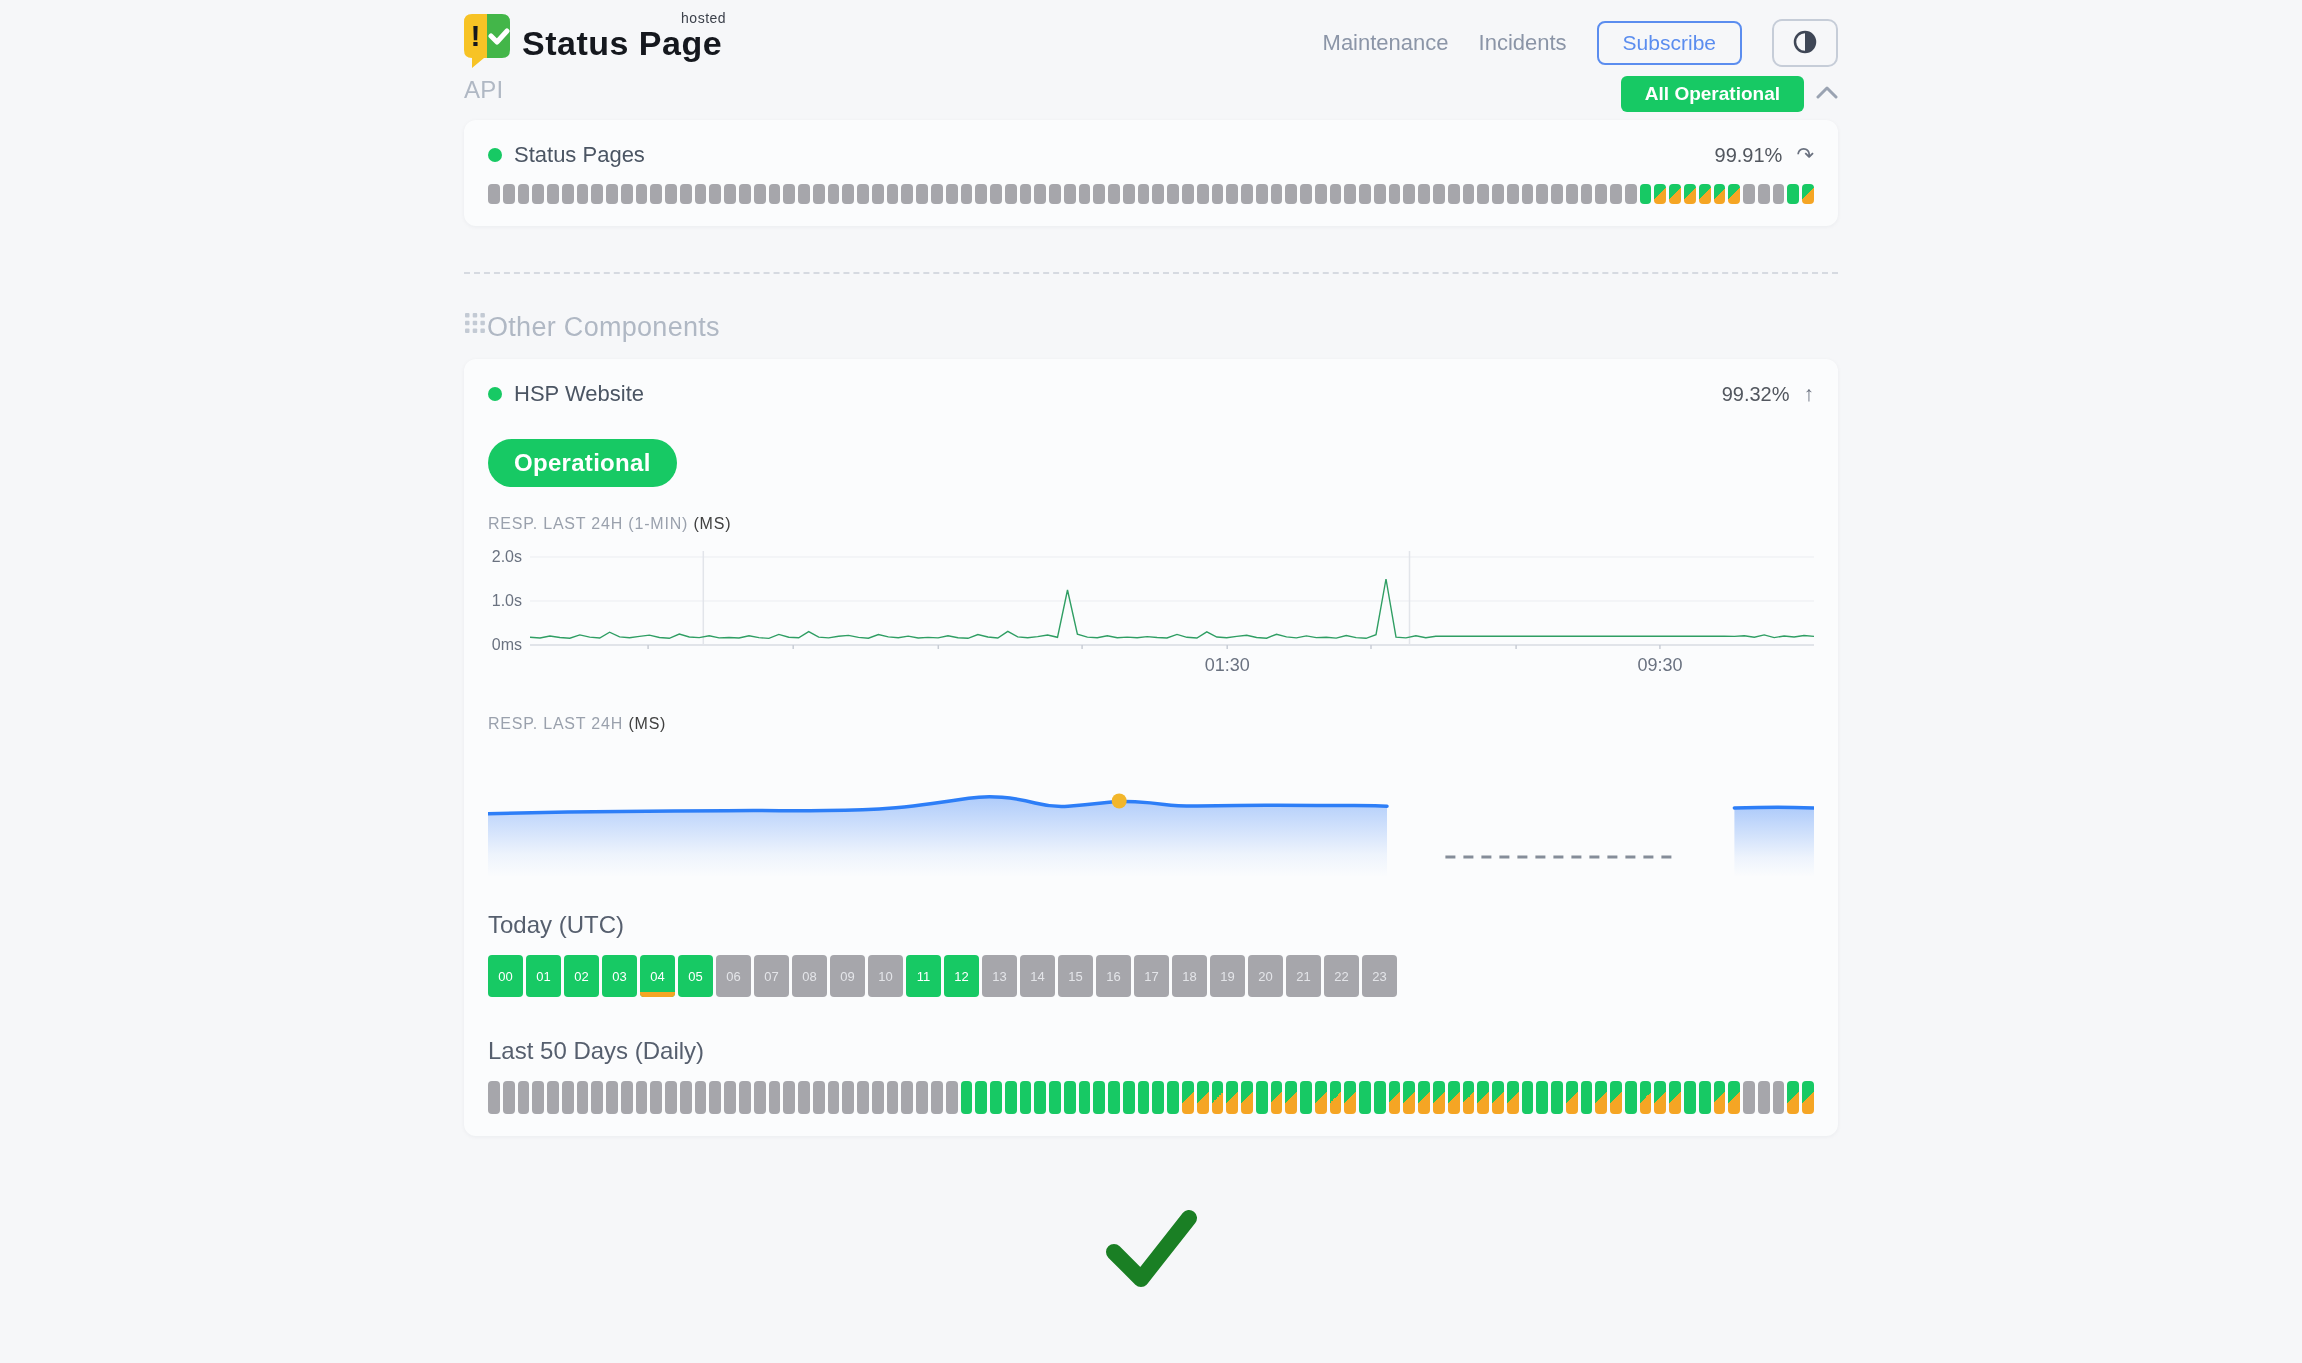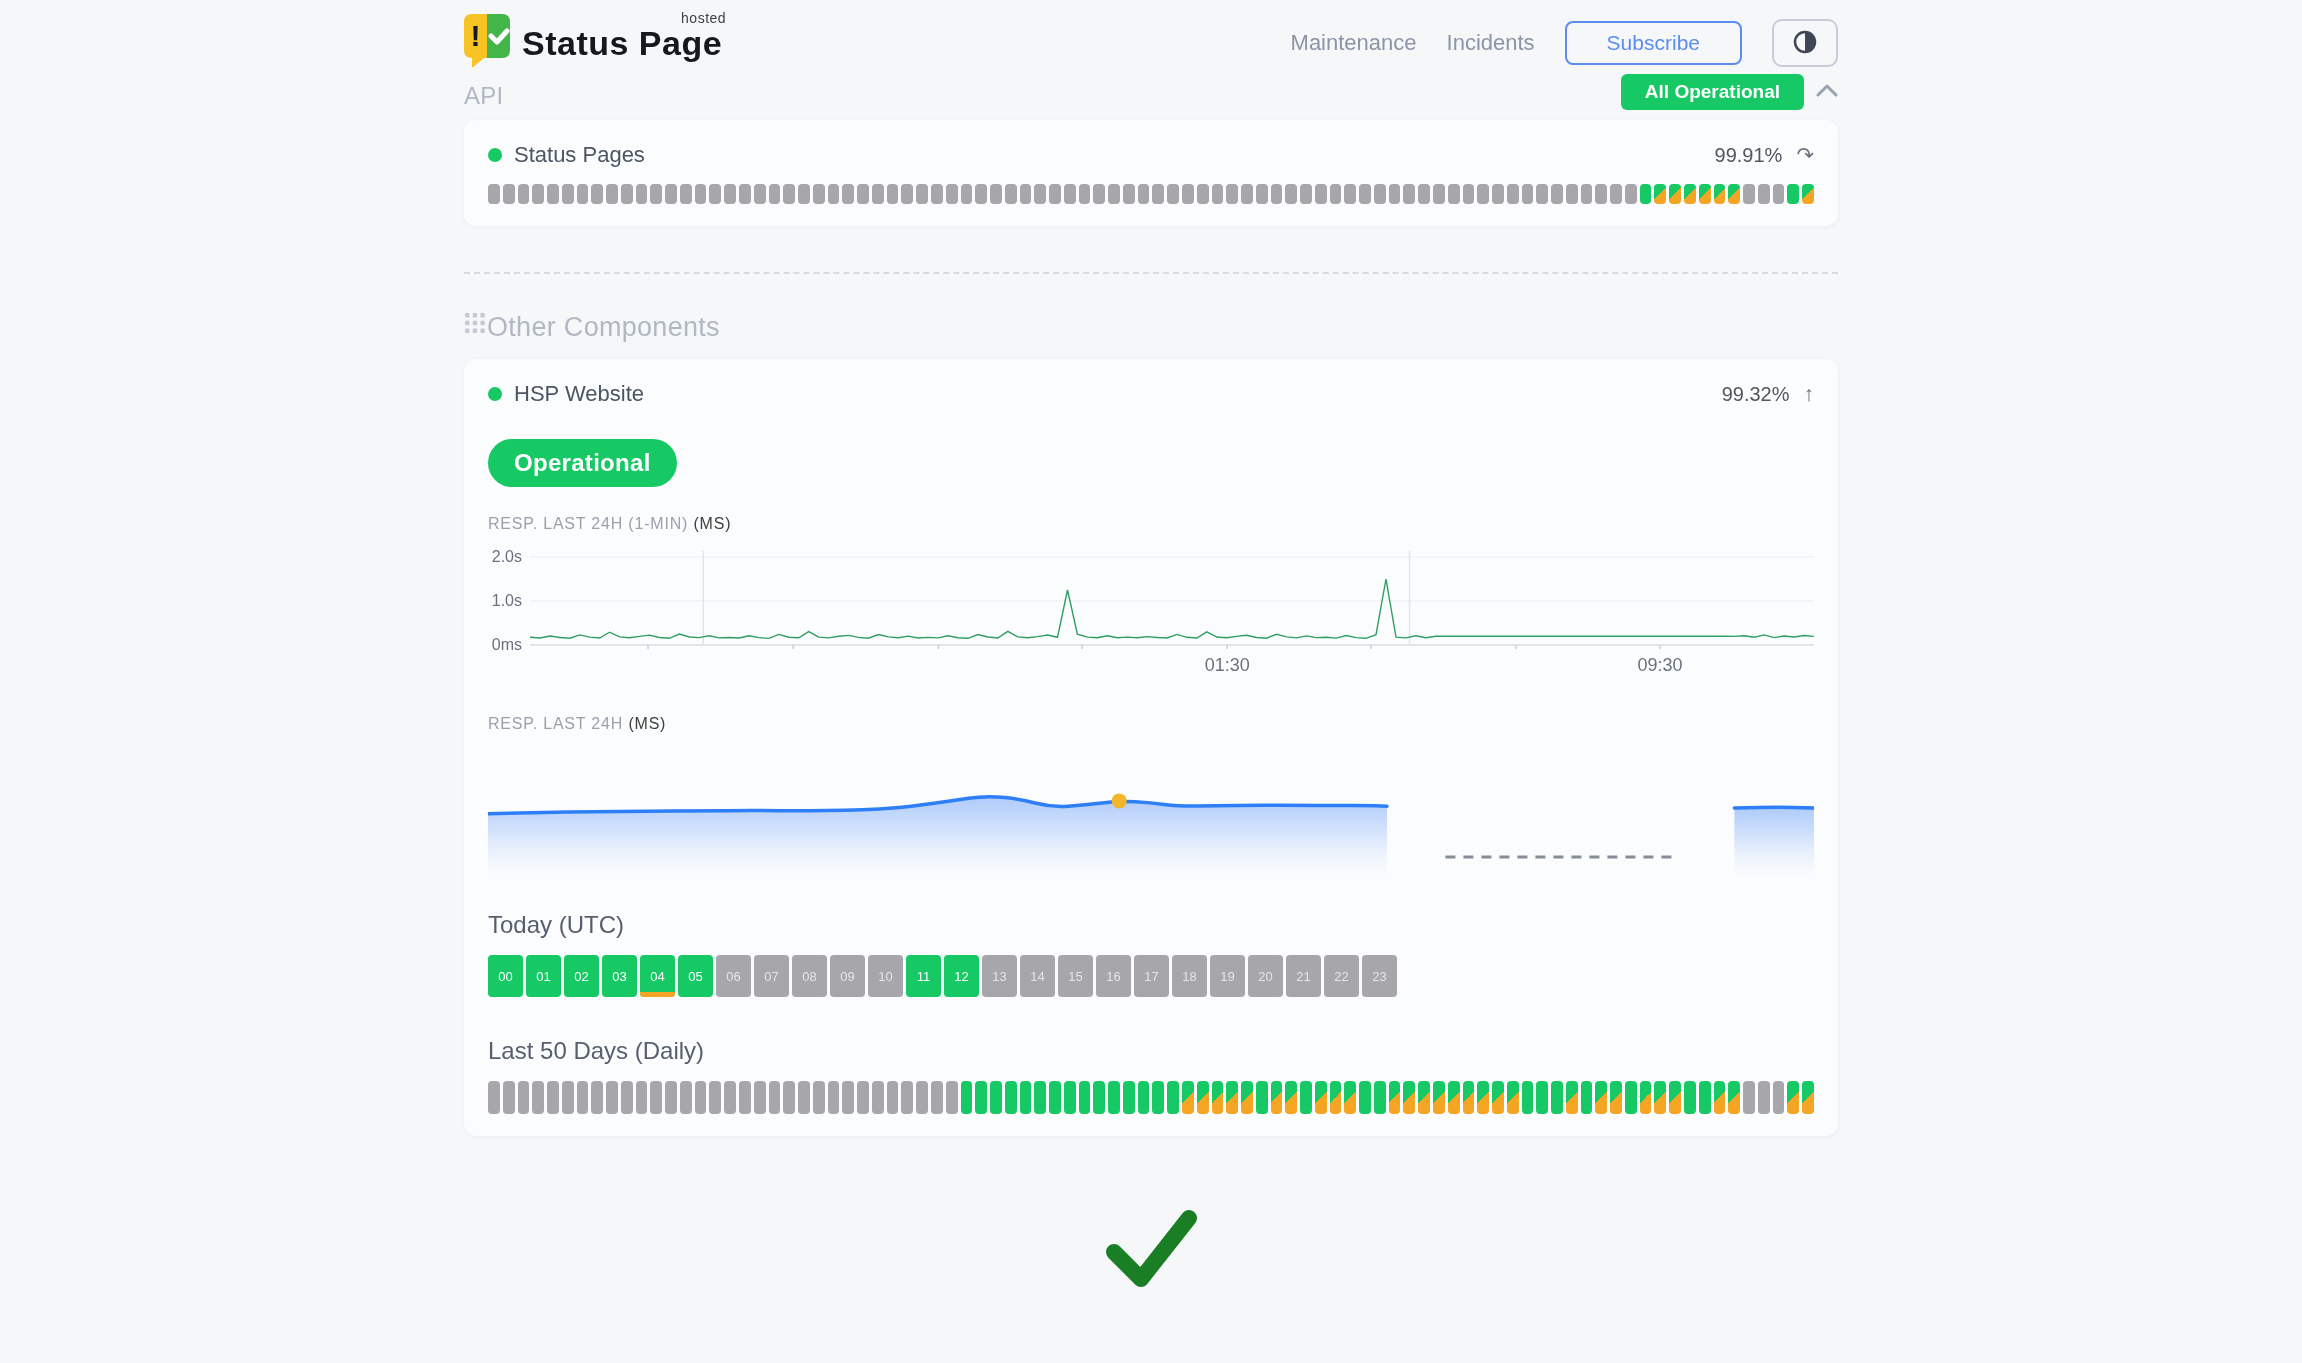--- a/index.html
+++ b/index.html
@@ -8,25 +8,25 @@
   .container { width:1374px; margin:0 auto; padding-top:14px; position:relative; }
 
   
   .header { display:flex; justify-content:space-between; align-items:center; height:58px; }
   .logo { display:flex; align-items:center; gap:12px; cursor:pointer; }
   .logo-text { position:relative; font-size:34px; font-weight:800; color:#15181e; letter-spacing:.5px; }
   .hosted { position:absolute; top:-14px; right:-4px; font-size:14px; font-weight:400; color:#3c414b; letter-spacing:.5px; }
   .nav { display:flex; align-items:center; gap:30px; }
   .nav-link { font-size:22px; color:#8b95a7; cursor:pointer; }
   .btn-subscribe { font-size:21px; color:#5b8def; border:2px solid #5b8def; background:transparent;
-    border-radius:8px; padding:8px 40px; cursor:pointer; font-family:inherit; }
+    border-radius:8px; padding:8px 24px; cursor:pointer; font-family:inherit; }
   .btn-toggle { width:66px; height:48px; border:2px solid #c6cdd8; background:#f6f7f9; border-radius:10px;
     display:flex; align-items:center; justify-content:center; cursor:pointer; }
 
-  .section-head { display:flex; justify-content:space-between; align-items:flex-end; margin-top:4px; height:34px; }
+  .section-head { display:flex; justify-content:space-between; align-items:flex-start; margin-top:4px; height:34px; }
   .muted-heading { font-size:24px; color:#b0b8c4; font-weight:500; letter-spacing:.3px; }
   .status-group { display:flex; align-items:center; gap:12px; }
   .badge-all { background:#17c964; color:#fff; font-size:19px; font-weight:600; border-radius:6px;
     padding:7px 24px; cursor:pointer; }
 
   
   .card { background:#fbfcfd; border-radius:12px; box-shadow:0 1px 4px rgba(20,30,55,.05); padding:22px 24px; }
   .card1 { margin-top:10px; }
   .comp-row { display:flex; justify-content:space-between; align-items:center; }
   .comp-name { display:flex; align-items:center; gap:12px; font-size:22px; color:#4b5563; }

